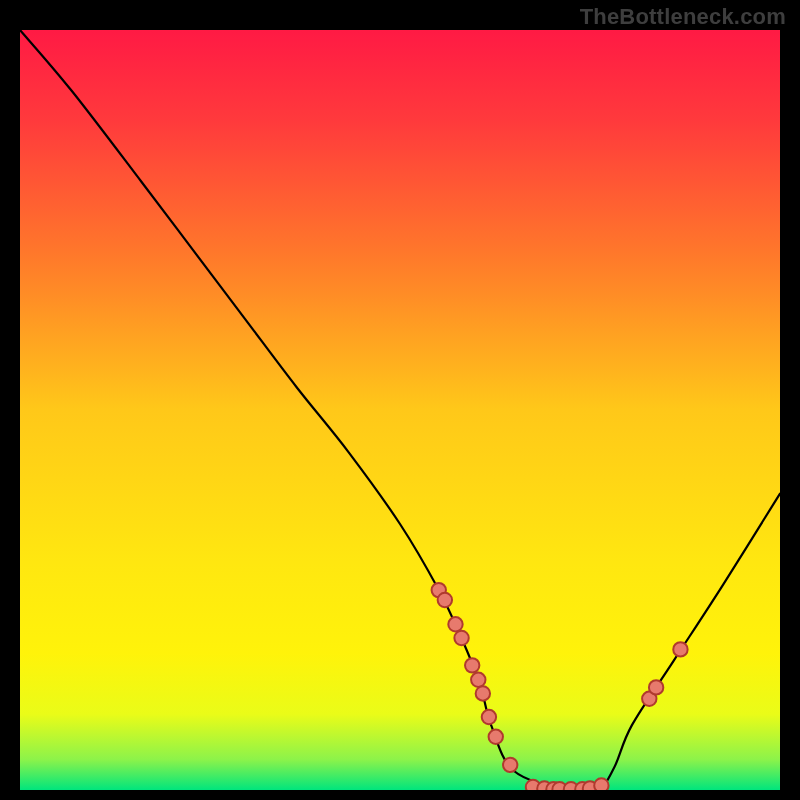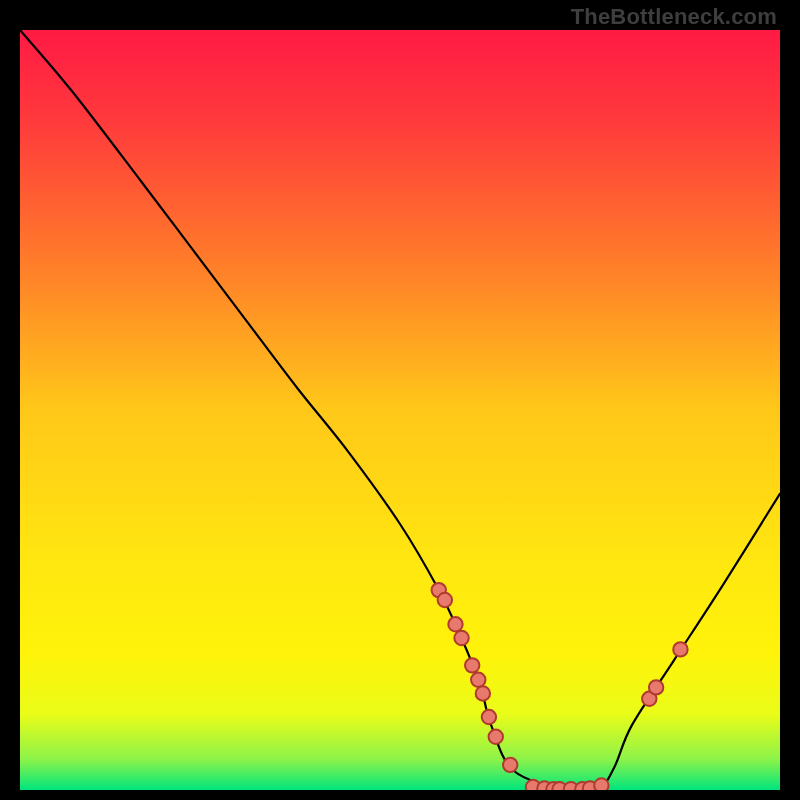--- a/index.html
+++ b/index.html
@@ -13,21 +13,21 @@
   }
   .root {
     position: relative;
     width: 800px;
     height: 800px;
     background: #000000;
   }
   .watermark {
     position: absolute;
     top: 4px;
-    right: 23px;
+    right: 14px;
     color: #3e3e3e;
     font-size: 22px;
     font-weight: bold;
     letter-spacing: 0.2px;
     user-select: none;
   }
   .plot-area {
     position: absolute;
     left: 20px;
     top: 30px;

